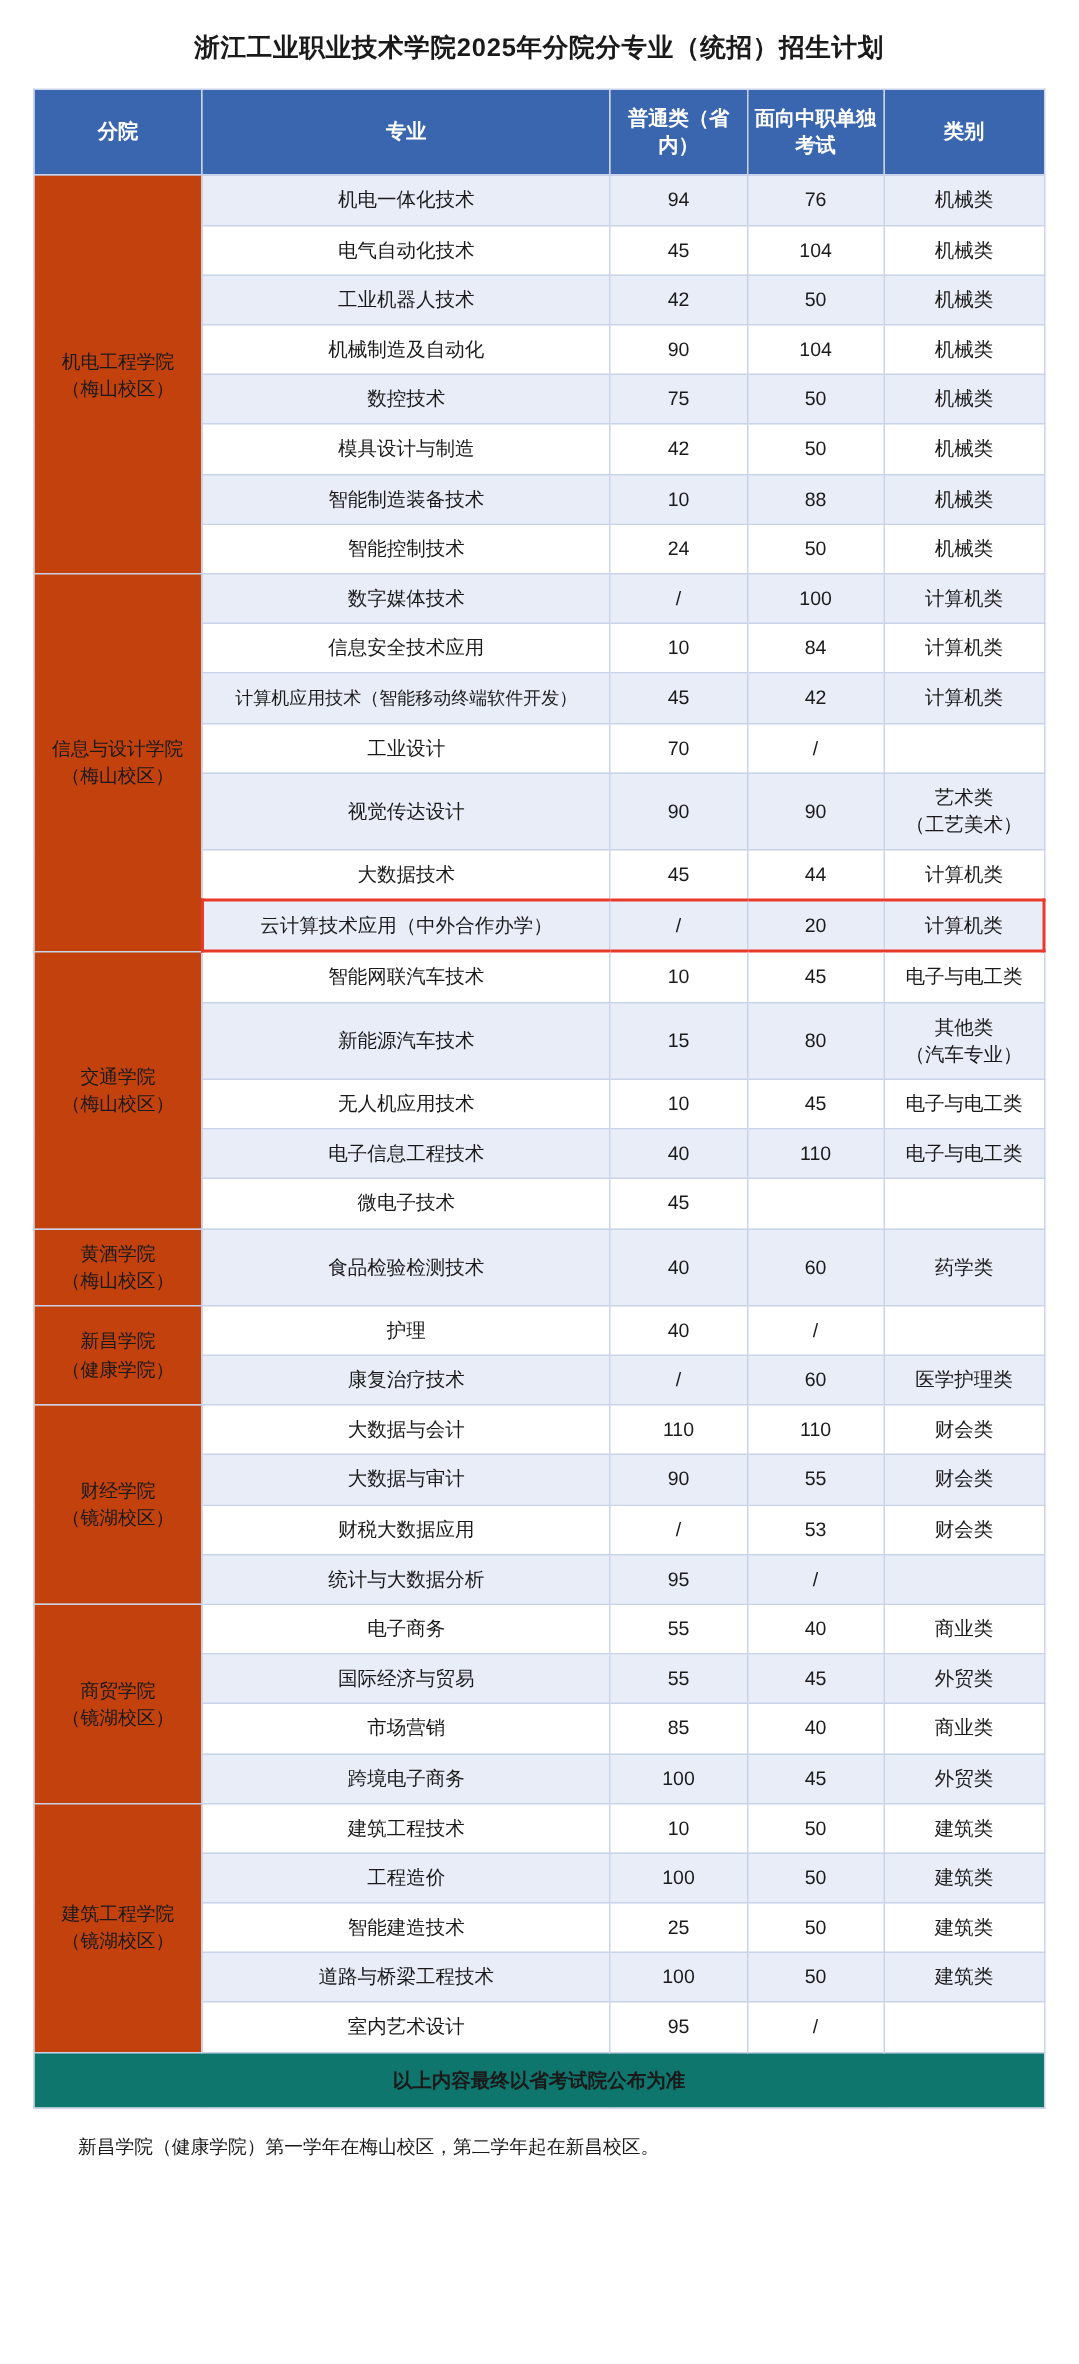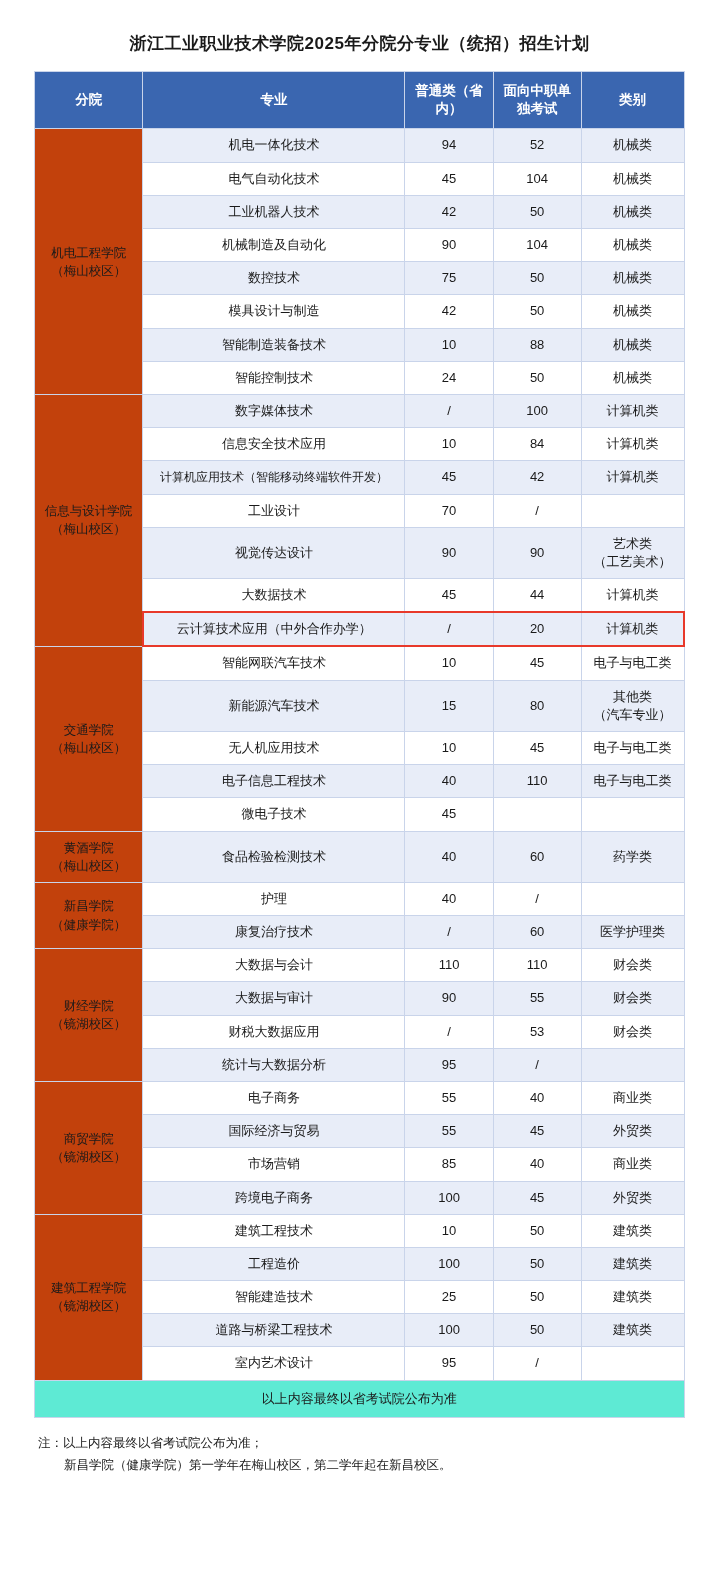--- a/index.html
+++ b/index.html
@@ -9,21 +9,21 @@
   }
   body {
     width: 719px;
     min-height: 1576px;
     font-family: "Liberation Sans", sans-serif;
     color: #1a1a1a;
   }
   .page {
     width: 719px;
     box-sizing: border-box;
-    padding: 12px;
+    padding: 0;
   }
   .doc-title {
     text-align: center;
     font-size: 17px;
     font-weight: bold;
     color: #1a1a1a;
     padding: 20px 10px 16px 10px;
     letter-spacing: 0.5px;
   }
   .table-wrap {
@@ -89,24 +89,25 @@
     border-left: 2px solid #e8392a;
   }
   .highlight-row td {
     border-top: 2px solid #e8392a;
     border-bottom: 2px solid #e8392a;
   }
   .highlight-row td.hl-right {
     border-right: 2px solid #e8392a;
   }
   td.footer-note {
-    background: #5eead4;
+    background: #0f766e;
     text-align: center;
     font-size: 13px;
     padding: 9px 4px;
+    font-weight: bold;
   }
   .notes {
     padding: 14px 26px 22px 26px;
     font-size: 12.5px;
     line-height: 1.8;
     color: #1a1a1a;
   }
   .notes .line2 {
     padding-left: 26px;
   }
@@ -134,21 +135,21 @@
           <th>普通类（省内）</th>
           <th>面向中职单独考试</th>
           <th>类别</th>
         </tr>
       </thead>
       <tbody id="plan-body">
           <tr class="alt">
             <td class="branch" rowspan="8">机电工程学院<br>（梅山校区）</td>
             <td class="major">机电一体化技术</td>
             <td>94</td>
-            <td>52</td>
+            <td>76</td>
             <td>机械类</td>
           </tr>
           <tr class="plain">
             <td class="major">电气自动化技术</td>
             <td>45</td>
             <td>104</td>
             <td>机械类</td>
           </tr>
           <tr class="alt">
             <td class="major">工业机器人技术</td>
@@ -362,17 +363,16 @@
             <td></td>
           </tr>
           <tr>
             <td class="footer-note" colspan="5">以上内容最终以省考试院公布为准</td>
           </tr>
         </tbody>
     </table>
   </div>
 
   <div class="notes">
-    <div class="line1">注：以上内容最终以省考试院公布为准；</div>
     <div class="line2">新昌学院（健康学院）第一学年在梅山校区，第二学年起在新昌校区。</div>
   </div>
 
 </div>
 
 </body></html>

